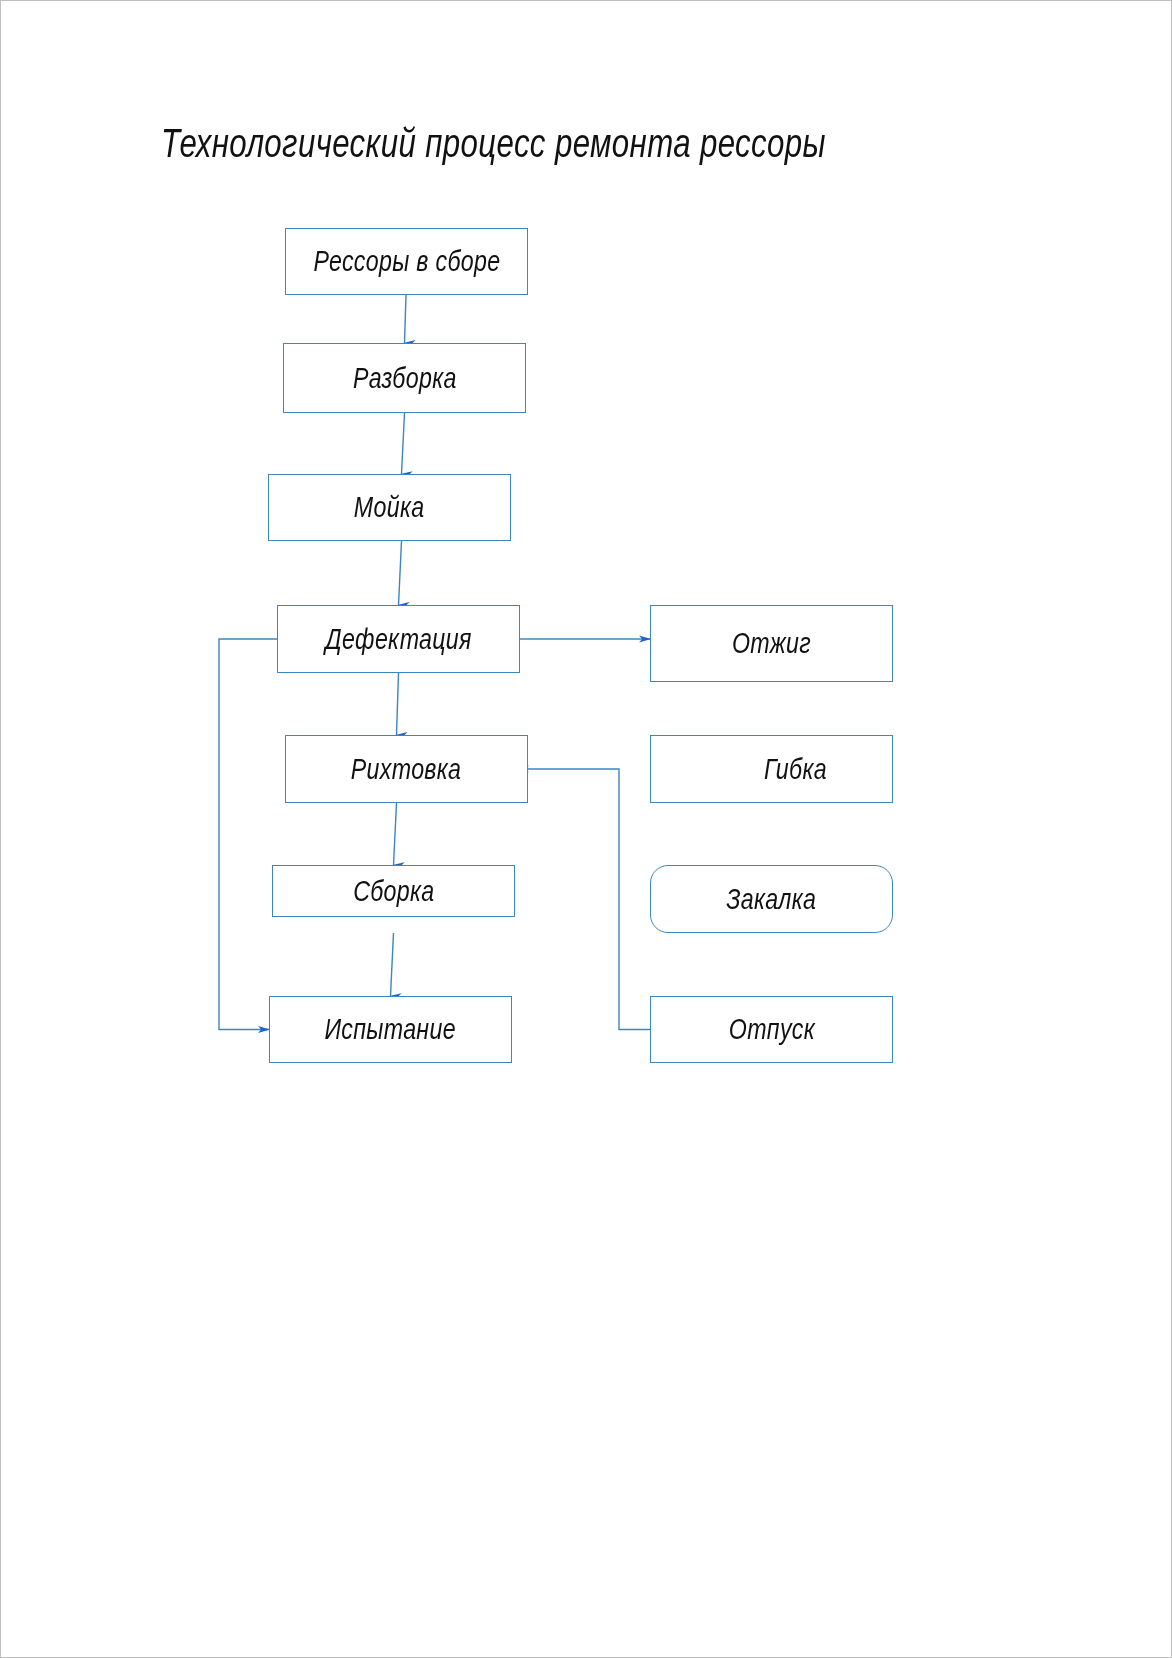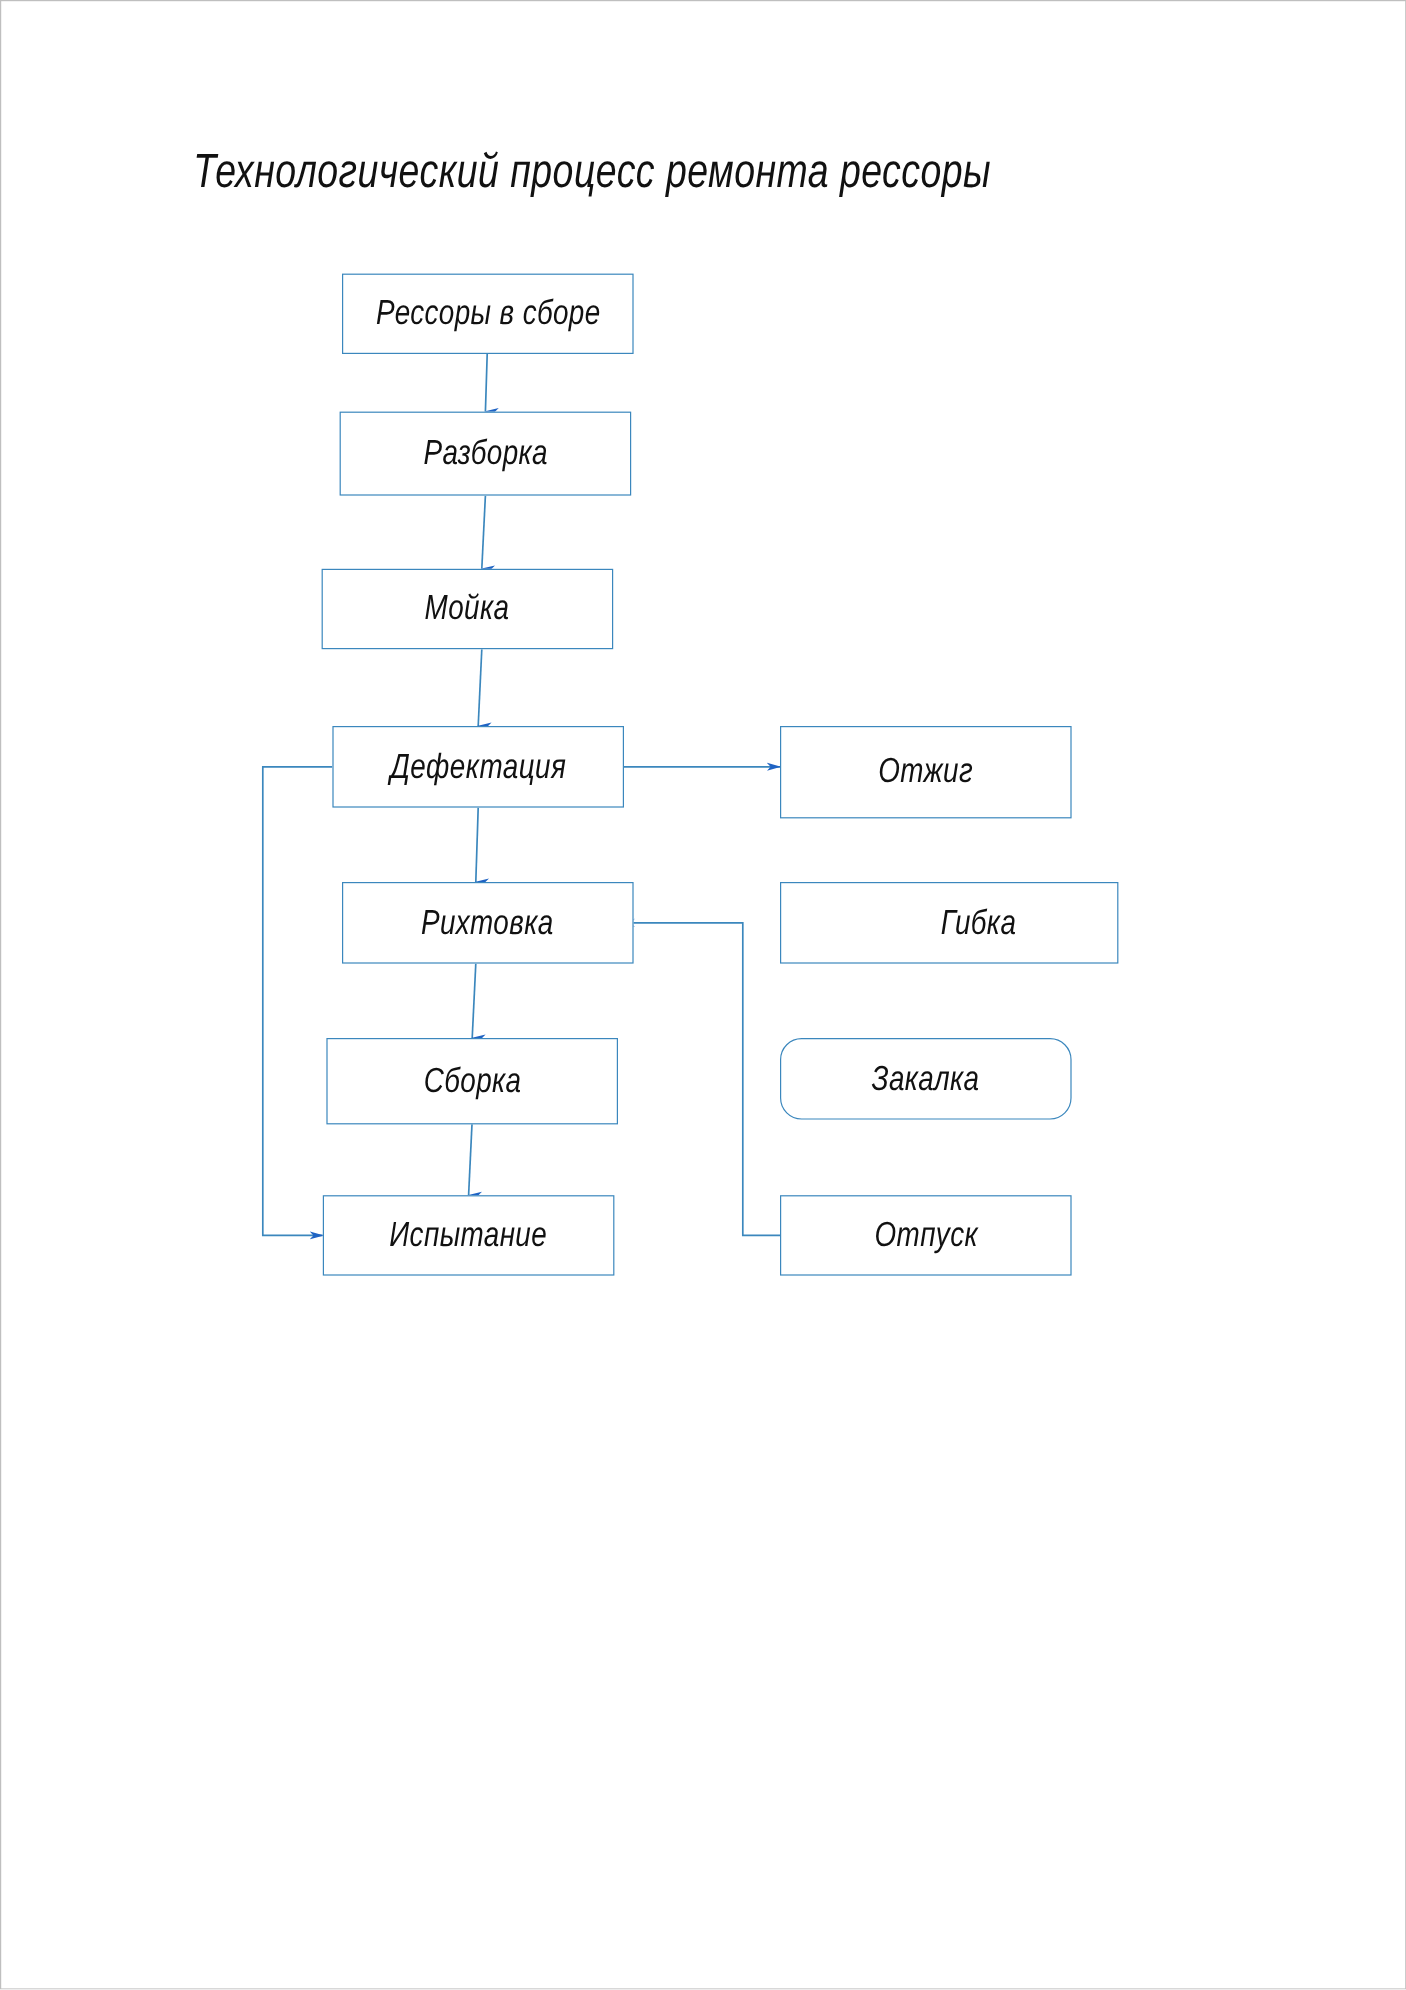--- a/index.html
+++ b/index.html
@@ -98,30 +98,30 @@
       </div>
       <div class="node" style="left: 267px; top: 473px; width: 243px; height: 67px;">
         <span class="node-label">Мойка</span>
       </div>
       <div class="node" style="left: 276px; top: 604px; width: 243px; height: 68px;">
         <span class="node-label">Дефектация</span>
       </div>
       <div class="node" style="left: 284px; top: 734px; width: 243px; height: 68px;">
         <span class="node-label">Рихтовка</span>
       </div>
-      <div class="node" style="left: 271px; top: 864px; width: 243px; height: 72px;">
+      <div class="node" style="left: 271px; top: 864px; width: 243px; height: 52px;">
         <span class="node-label">Сборка</span>
       </div>
       <div class="node" style="left: 268px; top: 995px; width: 243px; height: 67px;">
         <span class="node-label">Испытание</span>
       </div>
       <div class="node" style="left: 649px; top: 604px; width: 243px; height: 77px;">
         <span class="node-label">Отжиг</span>
       </div>
-      <div class="node" style="left: 649px; top: 734px; width: 282px; height: 68px; padding-left: 48px;">
+      <div class="node" style="left: 649px; top: 734px; width: 243px; height: 68px; padding-left: 48px;">
         <span class="node-label">Гибка</span>
       </div>
       <div class="node" style="left: 649px; top: 864px; width: 243px; height: 68px; border-radius: 18px;">
         <span class="node-label">Закалка</span>
       </div>
       <div class="node" style="left: 649px; top: 995px; width: 243px; height: 67px;">
         <span class="node-label">Отпуск</span>
       </div>
     </div>
 

